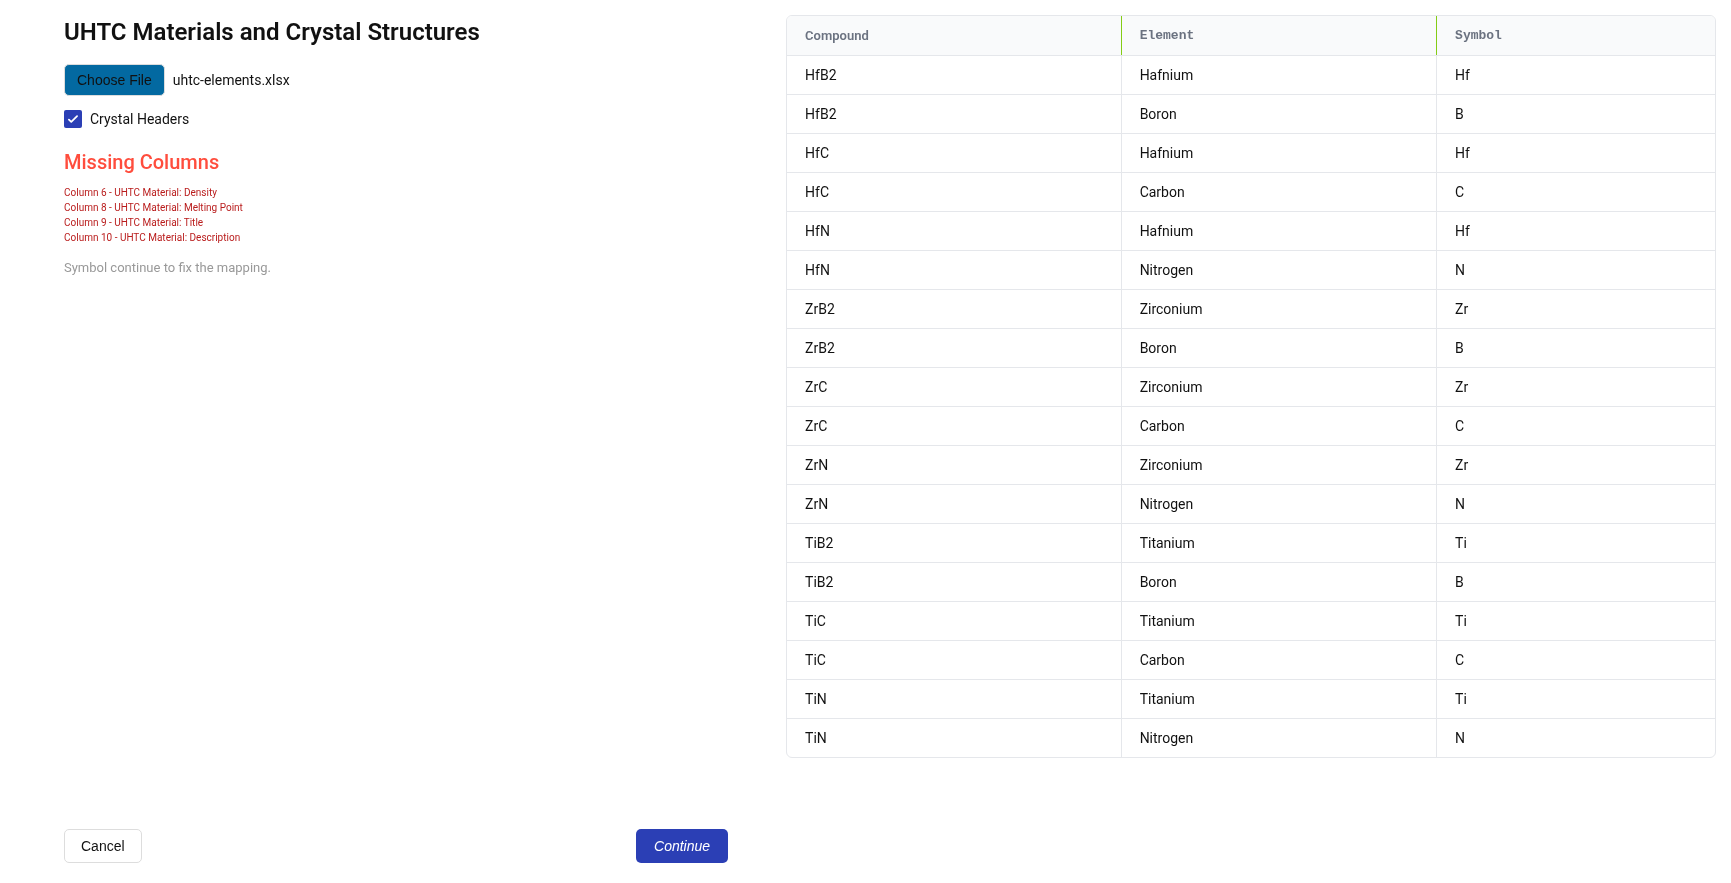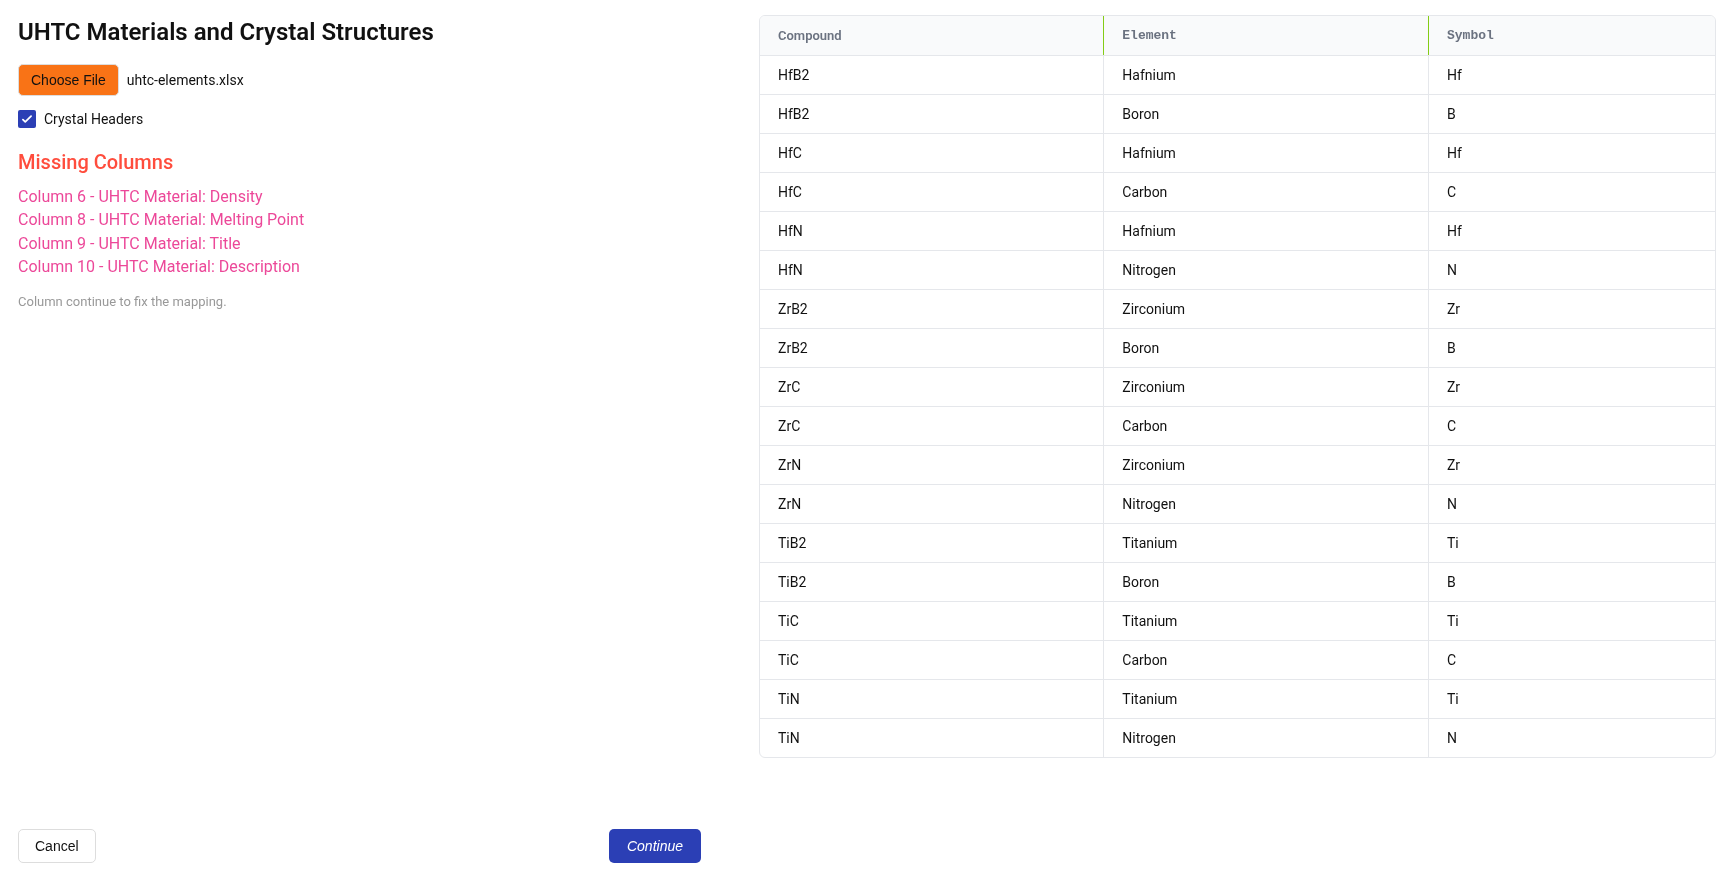--- a/index.html
+++ b/index.html
@@ -15,35 +15,36 @@
       display: flex;
       min-height: 100vh;
     }
     .left-panel {
       width: 42%;
       padding: 18px 18px 28px 18px;
       display: flex;
       flex-direction: column;
       position: relative;
       min-height: 100vh;
+      margin-left: 46px;
     }
     .page-title {
       font-size: 24px;
       font-weight: 600;
       color: #111;
       margin-bottom: 18px;
     }
     .file-row {
       display: flex;
       align-items: center;
       gap: 8px;
       margin-bottom: 14px;
     }
     .choose-file-btn {
-      background: #f97316;
+      background: #0369a1;
       border: 1px solid #ddd;
       border-radius: 5px;
       padding: 7px 12px;
       font-size: 14px;
       cursor: pointer;
       color: #111;
     }
     .file-name {
       font-size: 14px;
       color: #111;
@@ -75,22 +76,22 @@
     .missing-heading {
       font-size: 20px;
       font-weight: 500;
       color: #ff4d3d;
       margin-bottom: 12px;
     }
     .missing-list {
       margin-bottom: 14px;
     }
     .missing-item {
-      font-size: 16px;
-      color: #ec4899;
+      font-size: 10px;
+      color: #b91c1c;
       line-height: 1.4;
       margin-bottom: 1px;
     }
     .hint-text {
       font-size: 13px;
       color: #999;
     }
     .button-row {
       position: absolute;
       bottom: 20px;
@@ -186,21 +187,21 @@
     <span class="checkbox-label">Crystal Headers</span>
   </div>
 
   <h2 class="missing-heading">Missing Columns</h2>
   <div class="missing-list">
     <div class="missing-item">Column 6 - UHTC Material: Density</div>
     <div class="missing-item">Column 8 - UHTC Material: Melting Point</div>
     <div class="missing-item">Column 9 - UHTC Material: Title</div>
     <div class="missing-item">Column 10 - UHTC Material: Description</div>
   </div>
-  <div class="hint-text">Column continue to fix the mapping.</div>
+  <div class="hint-text">Symbol continue to fix the mapping.</div>
 
   <div class="button-row">
     <button class="cancel-btn">Cancel</button>
     <button class="continue-btn">Continue</button>
   </div>
 </div>
 
 <div class="right-panel">
   <div class="table-container">
     <table>

